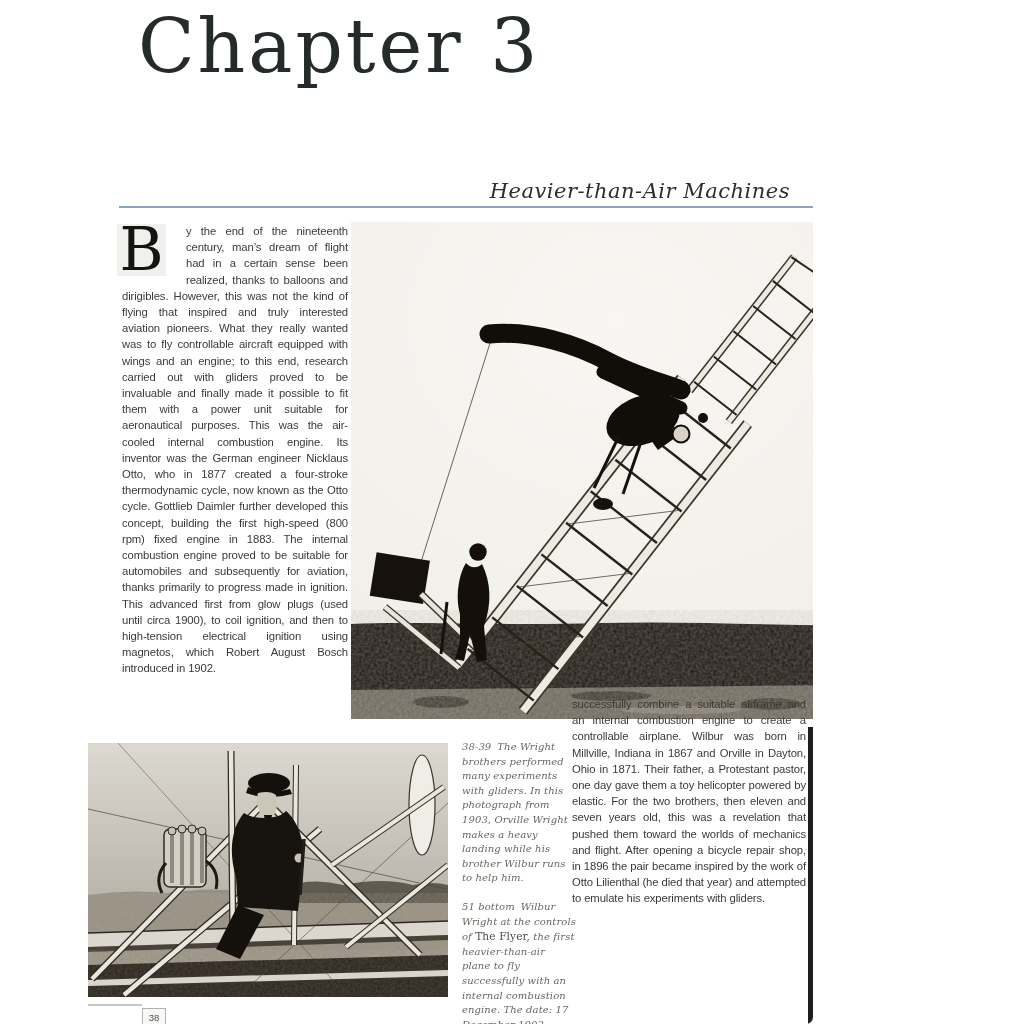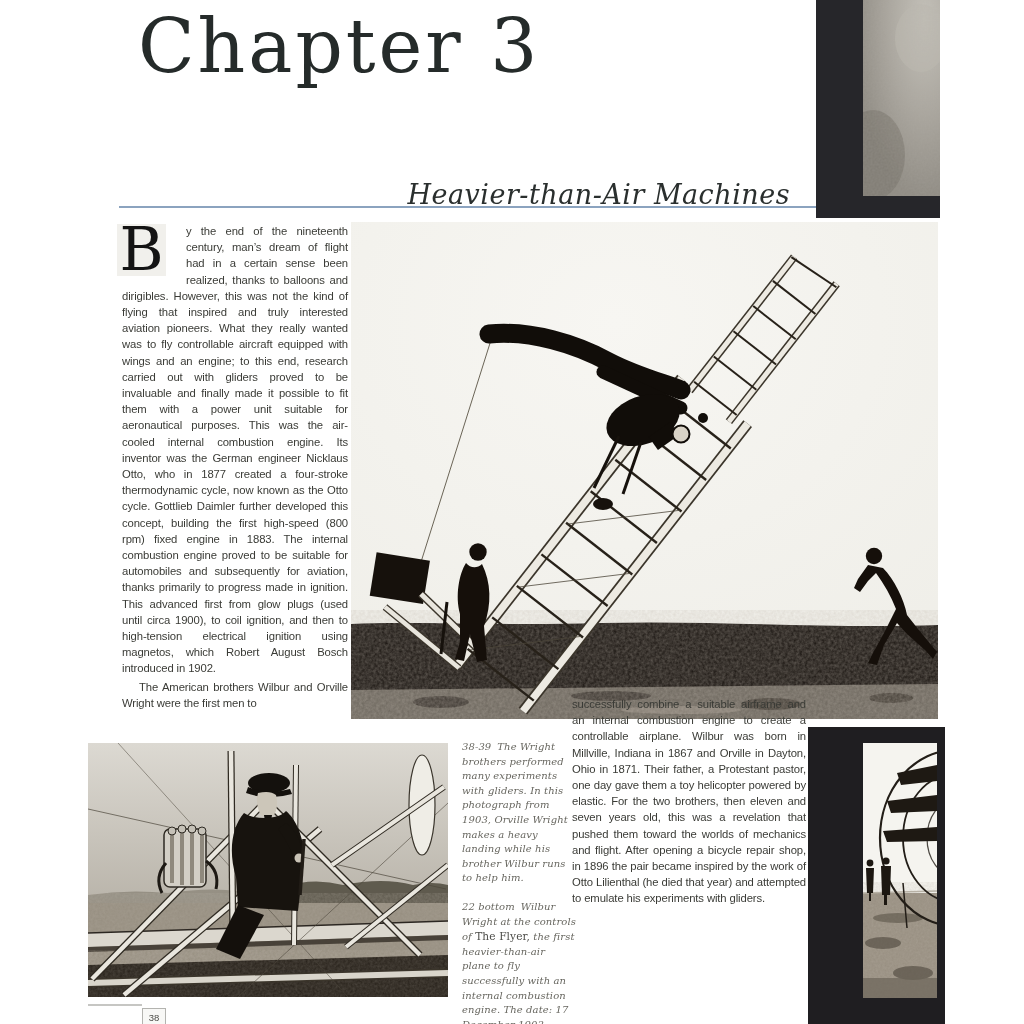--- a/index.html
+++ b/index.html
@@ -1,23 +1,23 @@
 <!DOCTYPE html>
 <html><head>
 <meta charset="utf-8">
 <style>
   html,body{margin:0;padding:0;background:#ffffff;}
-  #page{position:relative;width:1024px;height:1024px;background:#ffffff;overflow:hidden;
+  #page{position:relative;width:813px;height:1024px;background:#ffffff;overflow:hidden;
         font-family:"Liberation Sans",sans-serif;border-radius:7px;}
   .abs{position:absolute;}
 
   #chapter-title{left:138px;top:8px;font-family:"DejaVu Serif",serif;font-size:74px;
                  line-height:1.05;color:#252b2a;letter-spacing:3px;font-weight:400;}
   #section-title{left:400px;top:179px;width:390px;text-align:right;
-                 font-family:"DejaVu Serif",serif;font-style:italic;font-size:27px;
+                 font-family:"DejaVu Serif",serif;font-style:italic;font-size:21px;
                  color:#2a2f2e;letter-spacing:0.5px;}
   #head-rule{left:119px;top:206px;width:697px;height:2px;background:#8ba3bf;}
 
   .bodycol{font-size:11.3px;line-height:16.2px;color:#3a3b36;text-align:justify;
            letter-spacing:-0.12px;hyphens:none;-webkit-hyphens:none;}
   .bodycol p{margin:0;}
   #col-left{left:122px;top:223px;width:226px;}
   #col-right{left:572px;top:696px;width:234px;}
   .indent{text-indent:17px;margin-top:2px !important;}
 
@@ -163,26 +163,25 @@
     <circle cx="523" cy="334" r="8.2" fill="#150f0a"></circle>
     <path d="M517,343 L507,357 L503,366 L509,370 L517,359 L525,351 C533,362 540,374 545,387
              L533,411 L522,431 L517,441 L526,443 L533,423 L546,401 L556,412 L574,428 L582,437
              L586,430 L567,407 L556,393 C553,377 543,357 532,346 Z" fill="#150f0a"></path>
   </svg>
 
   <div class="abs bodycol" id="col-left">
     <p>
       <span id="drop-cap">B</span><span>y the end of the nineteenth century, man’s dream of flight had in a certain sense been realized, thanks to balloons and dirigibles. However, this was not the kind of flying that inspired and truly interested aviation pioneers. What they really wanted was to fly controllable aircraft equipped with wings and an engine; to this end, research carried out with gliders proved to be invaluable and finally made it possible to fit them with a power unit suitable for aeronautical purposes. This was the air-cooled internal combustion engine. Its inventor was the German engineer Nicklaus Otto, who in 1877 created a four-stroke thermodynamic cycle, now known as the Otto cycle. Gottlieb Daimler further developed this concept, building the first high-speed (800 rpm) fixed engine in 1883. The internal combustion engine proved to be suitable for automobiles and subsequently for aviation, thanks primarily to progress made in ignition. This advanced first from glow plugs (used until circa 1900), to coil ignition, and then to high-tension electrical ignition using magnetos, which Robert August Bosch introduced in 1902.</span>
     </p>
-    <p class="indent">The American brothers Wilbur and Orville Wright were the first men to</p>
   </div>
 
   <div class="abs" id="caption-col">
     <p id="caption-1"><span class="cap-lead">38-39</span><span>The Wright brothers performed many experiments with gliders. In this photograph from 1903, Orville Wright makes a heavy landing while his brother Wilbur runs to help him.</span></p>
-    <p id="caption-2"><span class="cap-lead">22 bottom</span><span>Wilbur Wright at the controls of</span> <span class="cap-roman">The Flyer,</span> <span>the first heavier-than-air plane to fly successfully with an internal combustion engine. The date: 17 December 1903.</span></p>
+    <p id="caption-2"><span class="cap-lead">51 bottom</span><span>Wilbur Wright at the controls of</span> <span class="cap-roman">The Flyer,</span> <span>the first heavier-than-air plane to fly successfully with an internal combustion engine. The date: 17 December 1903.</span></p>
   </div>
 
   <div class="abs bodycol" id="col-right">
     <p>successfully combine a suitable airframe and an internal combustion engine to create a controllable airplane. Wilbur was born in Millville, Indiana in 1867 and Orville in Dayton, Ohio in 1871. Their father, a Protestant pastor, one day gave them a toy helicopter powered by elastic. For the two brothers, then eleven and seven years old, this was a revelation that pushed them toward the worlds of mechanics and flight. After opening a bicycle repair shop, in 1896 the pair became inspired by the work of Otto Lilienthal (he died that year) and attempted to emulate his experiments with gliders.</p>
   </div>
 
   <svg class="abs photo" id="bl-photo" viewBox="0 0 360 254" preserveAspectRatio="none">
     <defs>
       <linearGradient id="blg" x1="0" y1="0" x2="0" y2="1">
         <stop offset="0%" stop-color="#dcd9d2"></stop>

